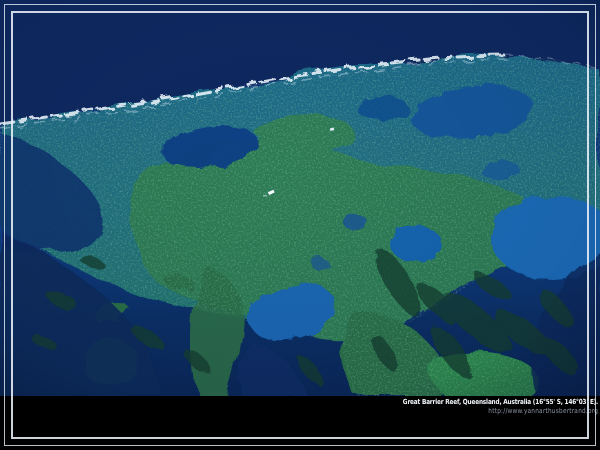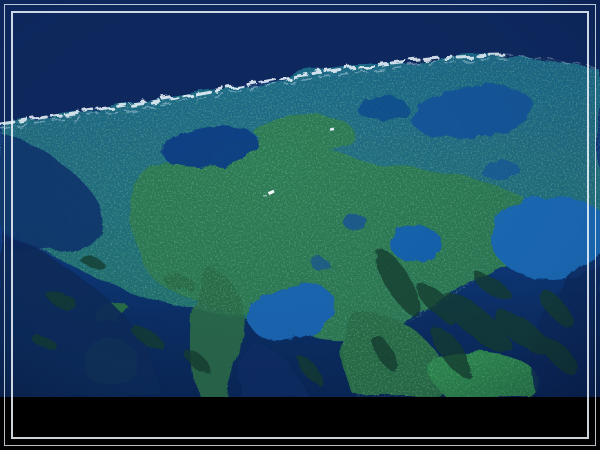--- a/index.html
+++ b/index.html
@@ -169,17 +169,23 @@
         <rect x="263" y="195" width="4" height="1.5" fill="#cfe2f2" opacity="0.6"></rect>
       </g>
       <g>
         <rect x="330" y="128" width="4" height="2.5" fill="#e8f1fa" transform="rotate(-15 332 129)"></rect>
       </g>
 
       <rect x="0" y="0" width="600" height="397" fill="url(#vig)"></rect>
     </svg>
   </div>
 
+  <div class="caption-bar">
+    <div class="caption-text">
+      <div class="caption-loc">Great Barrier Reef, Queensland, Australia (16°55' S, 146°03' E).</div>
+      <div class="caption-url">http://www.yannarthusbertrand.org</div>
+    </div>
+  </div>
 
   <div class="frame-outer"></div>
   <div class="frame-inner"></div>
 
 </div>
 
 </body></html>

